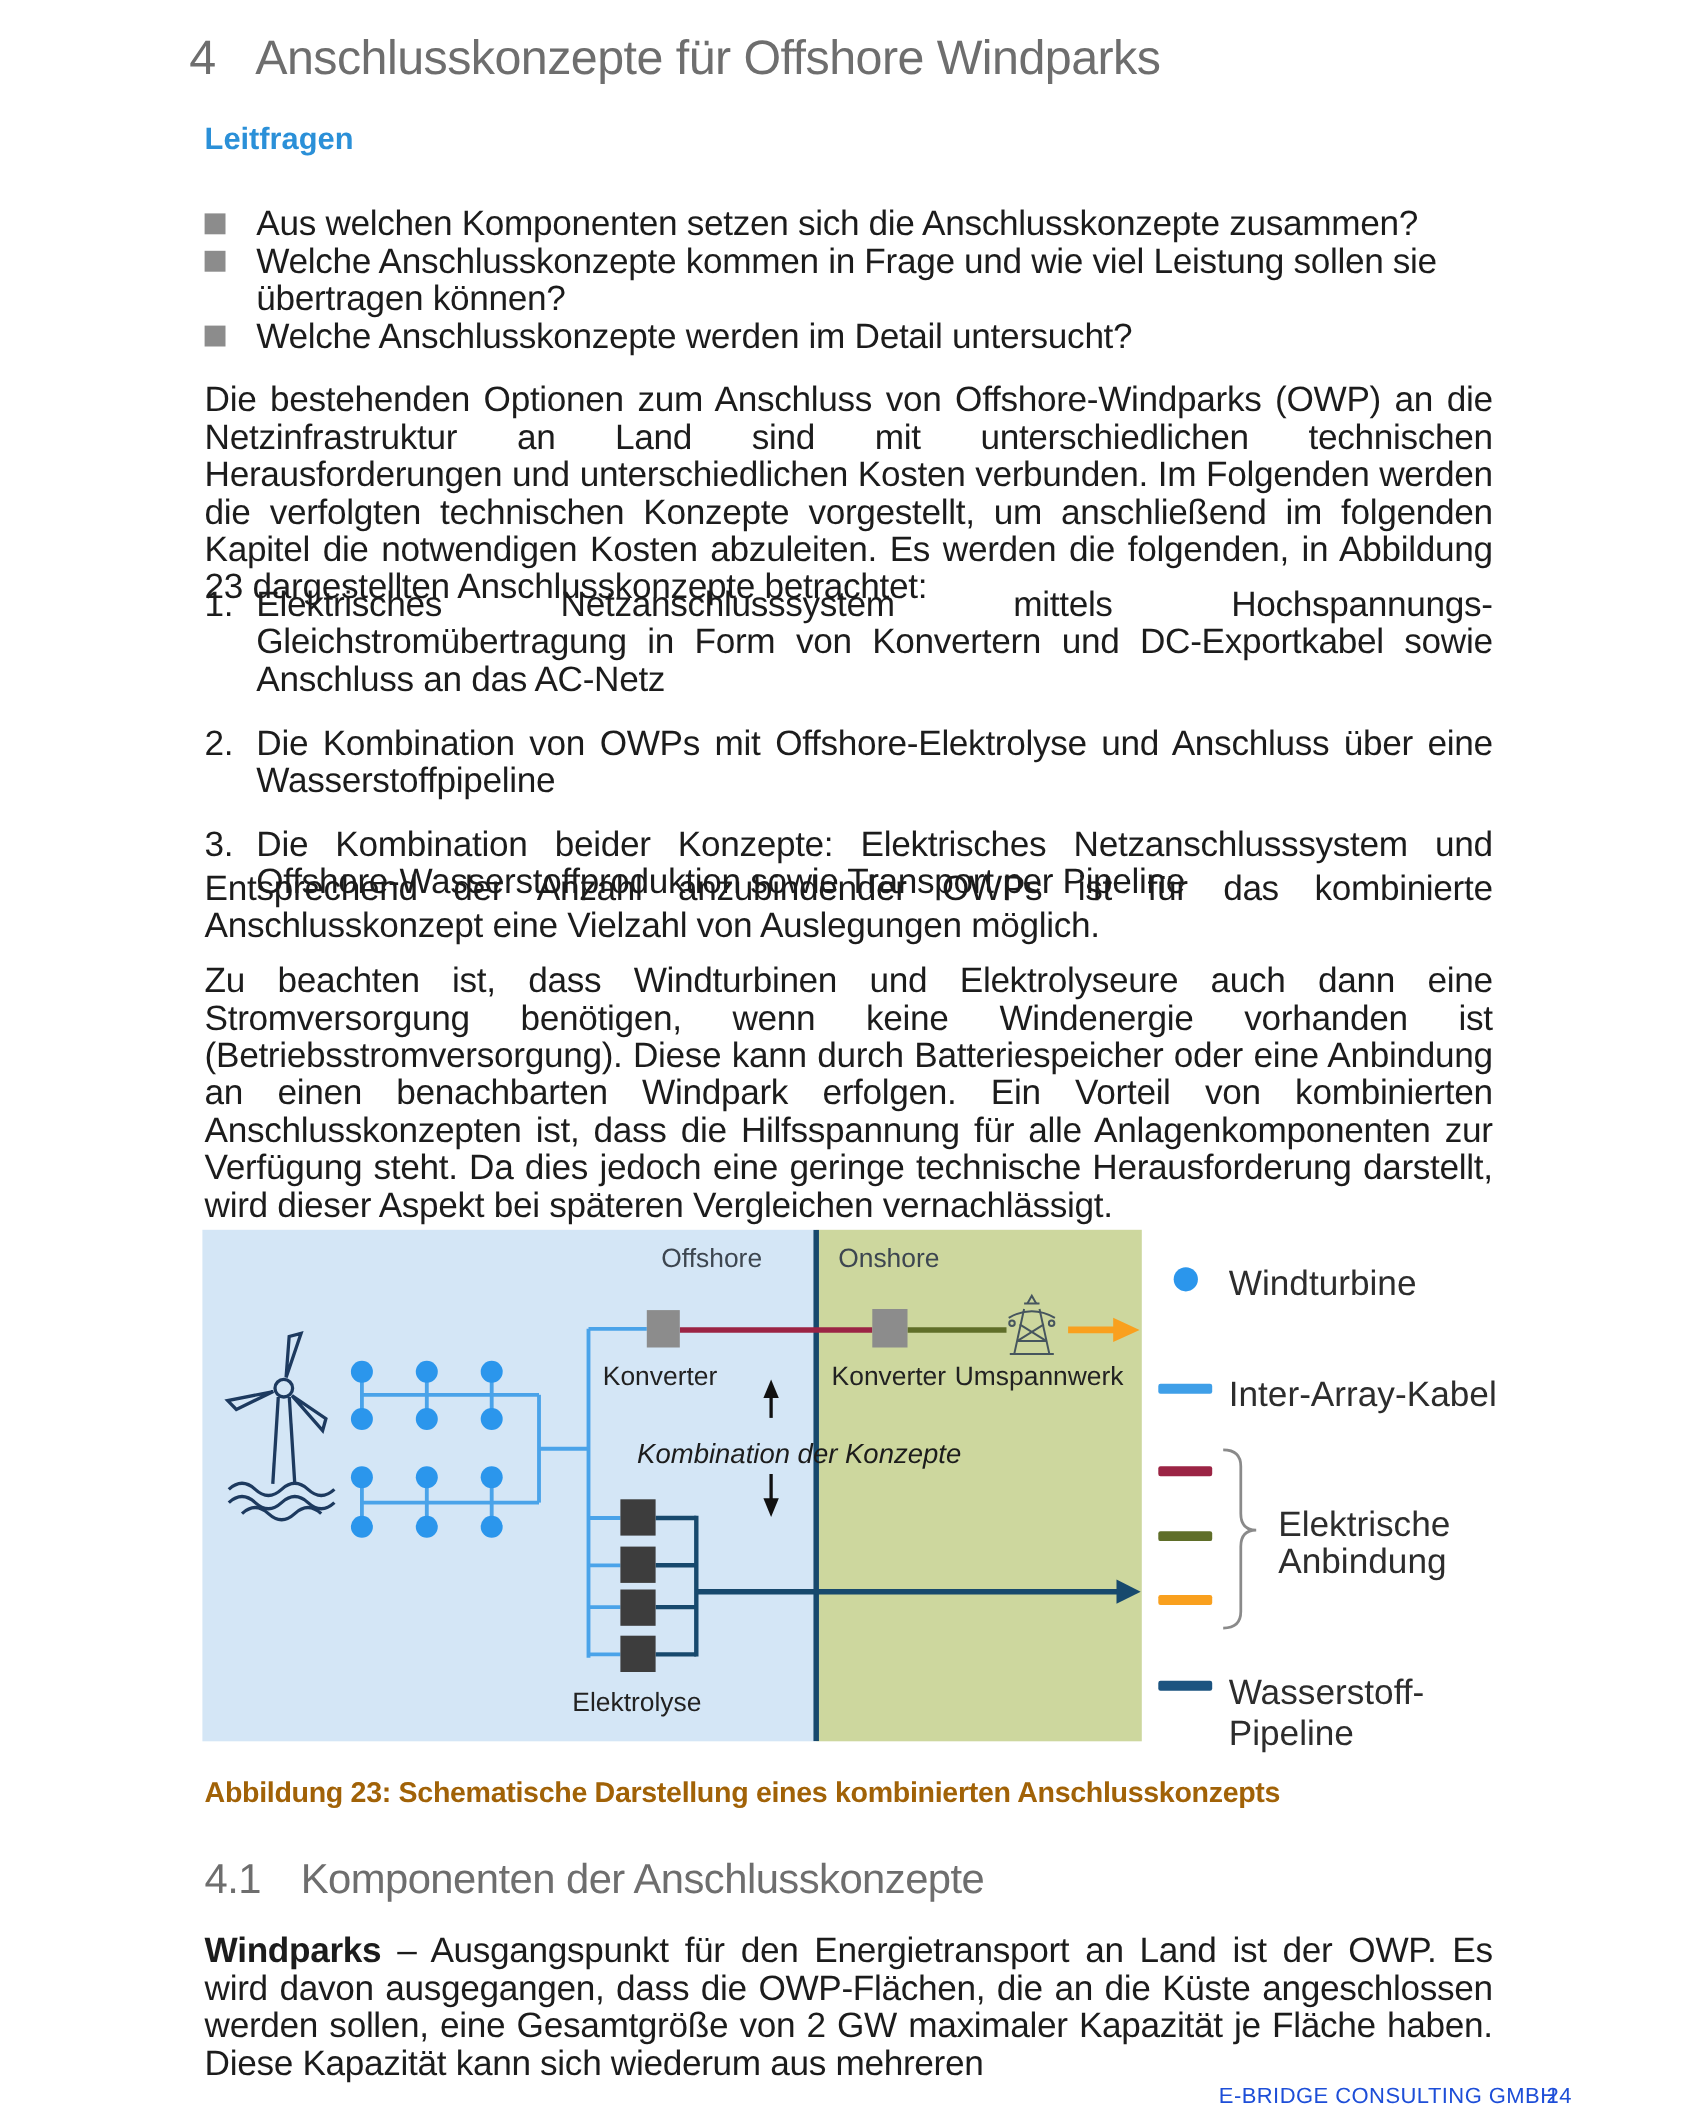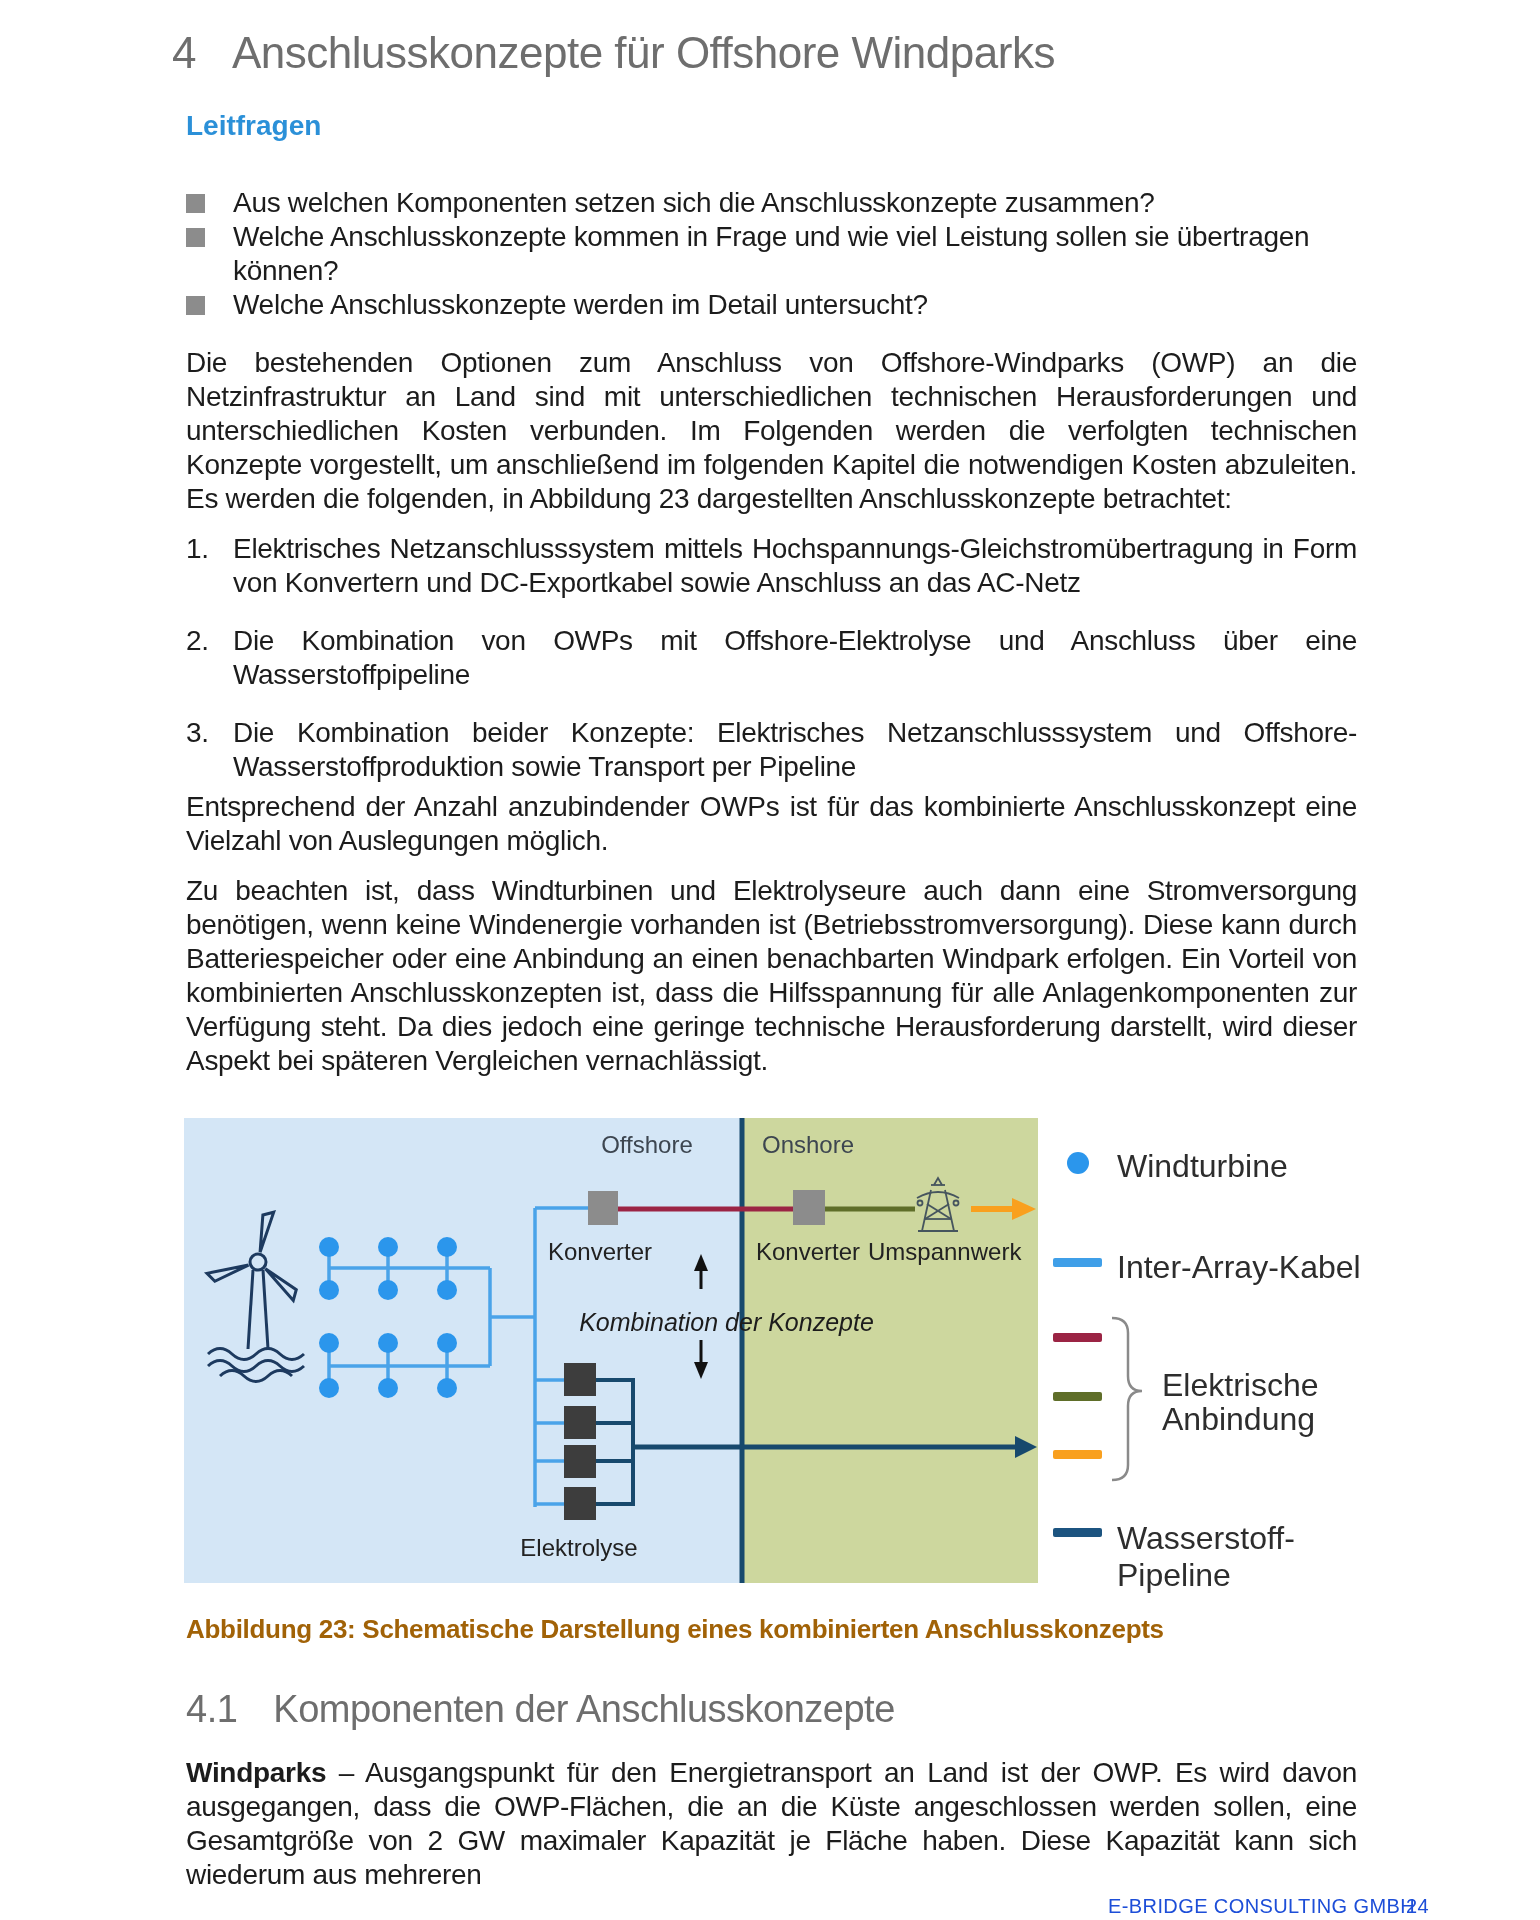--- a/index.html
+++ b/index.html
@@ -4,21 +4,21 @@
 <style>
   html,body{margin:0;padding:0;background:#ffffff;}
   .page{position:relative;width:1540px;height:1920px;background:#ffffff;overflow:hidden;
         font-family:"Liberation Sans",sans-serif;color:#1c1c1c;}
   .abs{position:absolute;}
   
   .h1{top:28px;left:172px;font-size:44px;font-weight:500;color:#6e6e6e;letter-spacing:-0.5px;display:flex;gap:36px;}
   .h2{top:1688px;left:186px;font-size:38px;font-weight:500;color:#6e6e6e;letter-spacing:-0.5px;display:flex;gap:36px;}
   .subhead{top:110px;left:186px;font-size:28px;font-weight:bold;color:#2b90d8;}
   
-  .body-text{font-size:28px;line-height:34px;letter-spacing:-0.3px;color:#1c1c1c;}
+  .body-text{font-size:32px;line-height:34px;letter-spacing:-0.3px;color:#1c1c1c;}
   .just{text-align:justify;}
   .col{left:186px;width:1171px;}
   .bullets{top:186px;display:flex;flex-direction:column;}
   .bullet-row{display:flex;align-items:flex-start;}
   .bullet-sq{flex:none;width:19px;height:19px;background:#8c8c8c;margin:8px 28px 0 0;}
   .bullet-txt{flex:1;}
   .olist{top:532px;display:flex;flex-direction:column;gap:24px;}
   .olist-item{display:flex;}
   .olist-num{flex:none;width:47px;}
   .olist-txt{flex:1;text-align:justify;}

